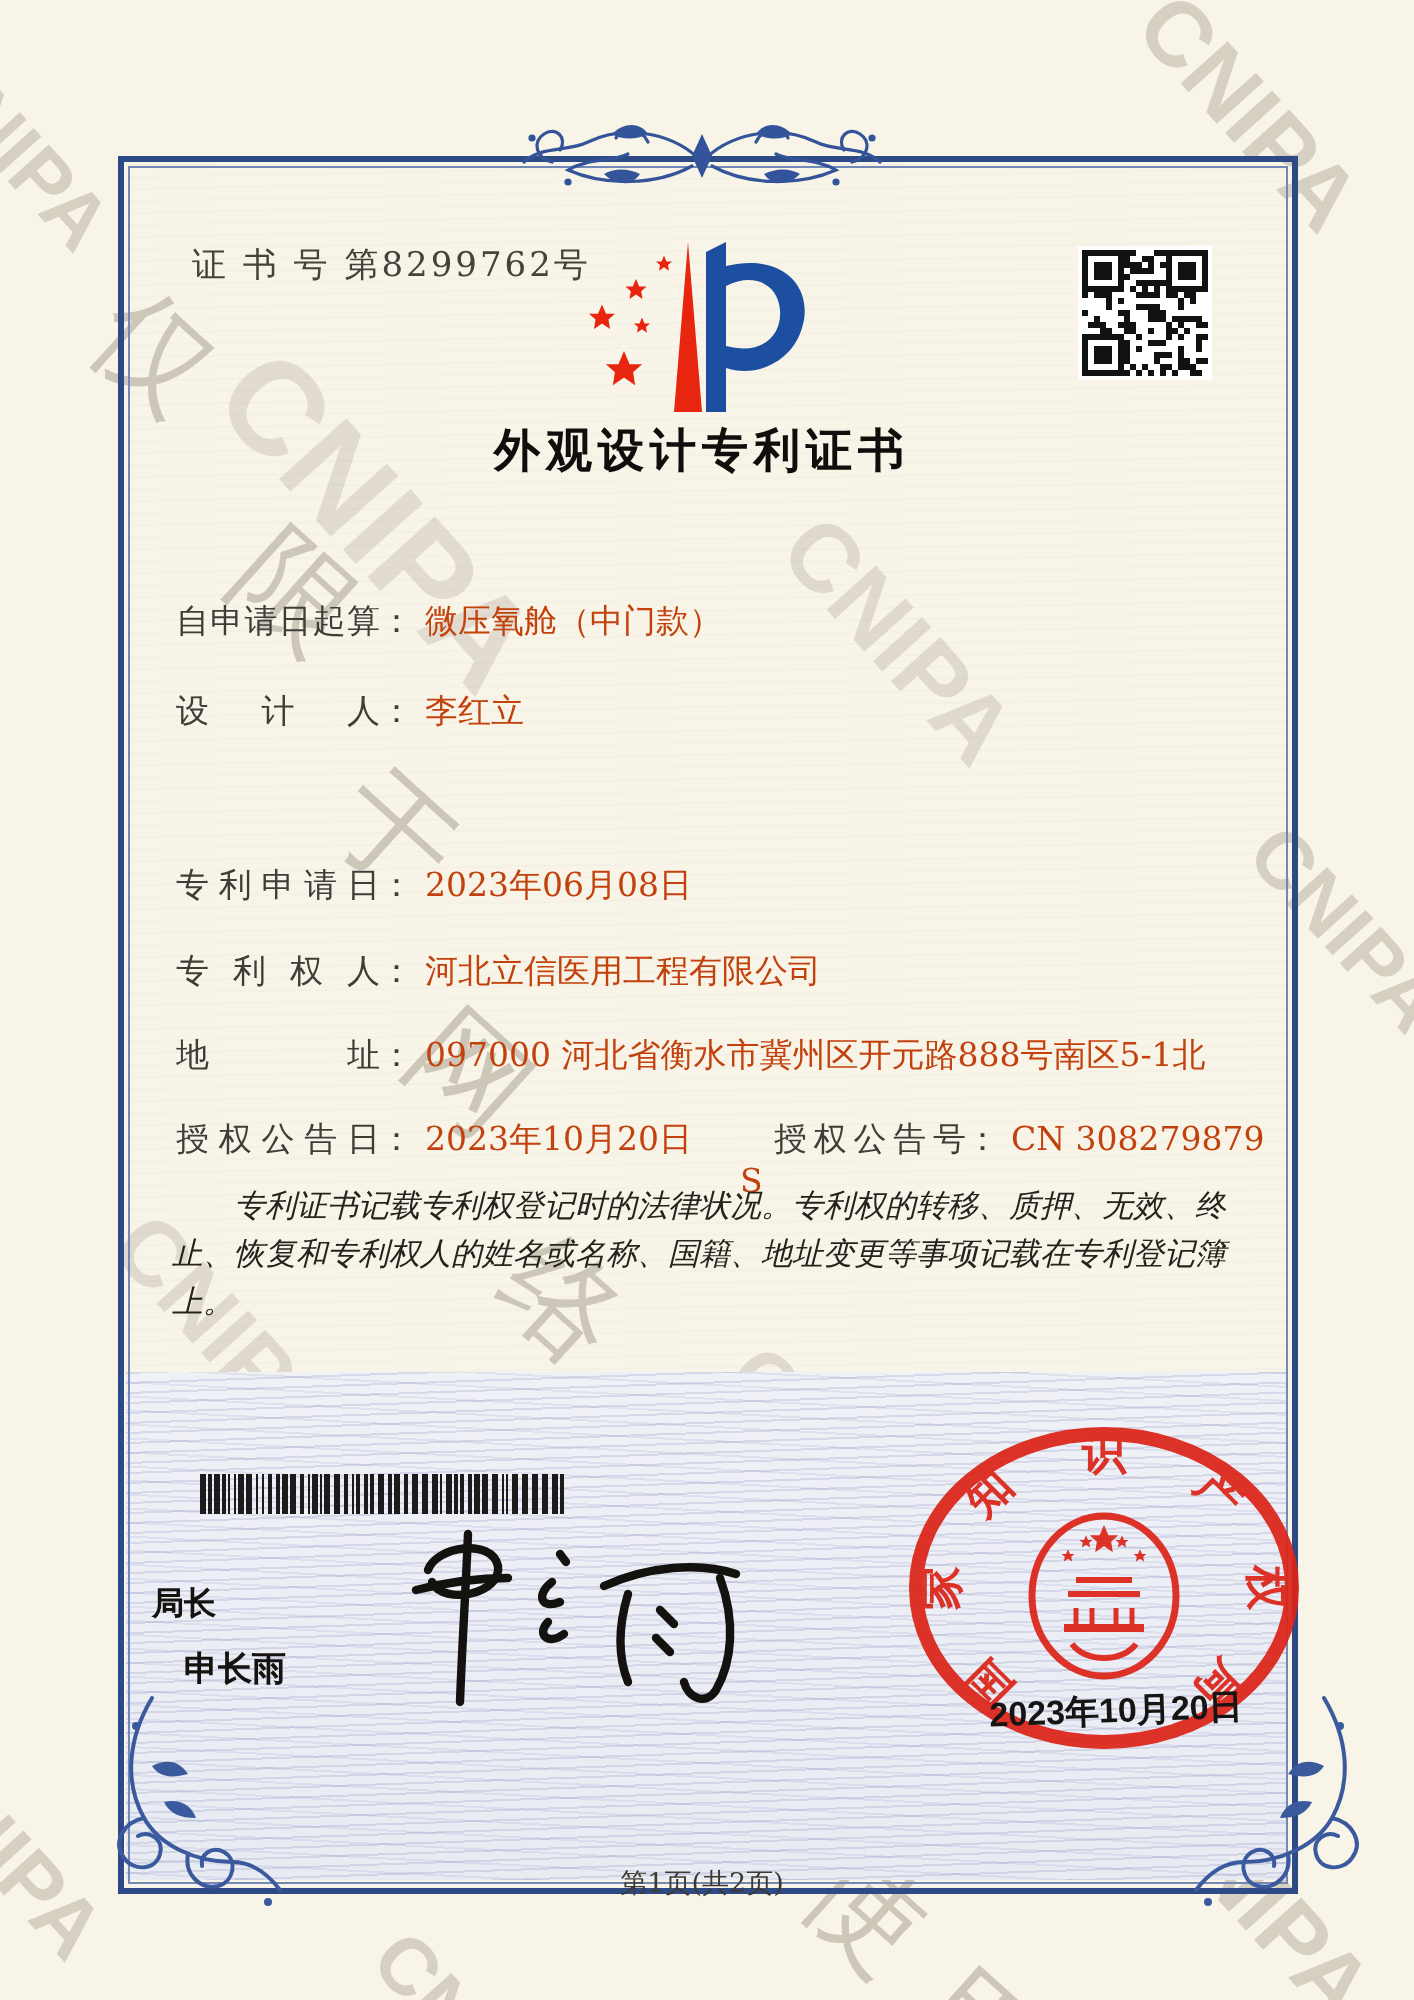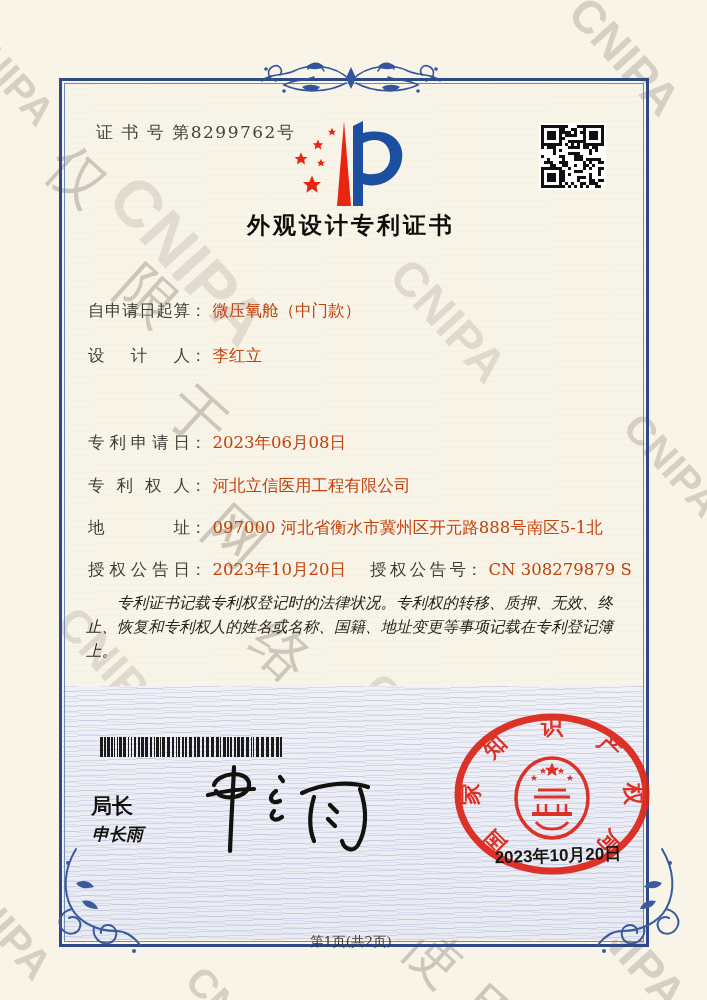--- a/index.html
+++ b/index.html
@@ -28,28 +28,28 @@
   .certno{position:absolute;left:96px;top:121px;font-size:17px;letter-spacing:1.5px;color:#45423c;text-align:right;}
   .title{position:absolute;left:59px;top:210px;width:584px;text-align:center;
          font-size:23px;font-weight:700;letter-spacing:3px;color:#0f0e0c;}
   .qrbox{position:absolute;left:539px;top:123px;background:#fff;padding:2px;line-height:0;}
   .row{position:absolute;left:88px;width:545px;font-size:16.5px;color:#2e2c27;}
   .flabel{display:inline-block;width:102px;text-align:justify;text-align-last:justify;
           color:#3f3d38;vertical-align:top;}
   .fcolon{color:#3f3d38;margin-right:6px;}
   .fvalue{color:#c2410c;}
   .auth2{position:absolute;left:282px;top:0;}
-  .auth2 .flabel{width:96px;}
+  .auth2 .flabel{width:96px;margin-left:17px;}
   .paras{position:absolute;left:86px;top:591px;width:537px;font-size:15.5px;line-height:1.56;
          font-style:italic;color:#26231e;}
   .paras p{margin:0 0 7px 0;text-indent:2em;}
-  .sig-title{position:absolute;left:91px;top:792px;font-family:Liberation Serif, serif;
-             font-size:21px;font-weight:600;color:#15130f;}
+  .sig-title{position:absolute;left:76px;top:792px;font-family:Liberation Serif, serif;
+             font-size:16px;font-weight:600;color:#15130f;}
   .sig-name{position:absolute;left:92px;top:823px;font-family:"Liberation Sans",sans-serif;
-            font-size:17px;font-weight:600;color:#15130f;font-style:italic;}
+            font-size:17px;font-weight:600;color:#15130f;}
   .seal-date{position:absolute;left:468px;top:844px;width:180px;text-align:center;
              font-family:"Liberation Sans",sans-serif;font-size:17px;font-weight:600;
              color:#171513;transform:rotate(-2deg);z-index:6;}
   .pageinfo{position:absolute;left:59px;top:909px;width:584px;text-align:center;
             font-size:13.5px;color:#3c3a33;z-index:5;margin-top:24px;}
   .note{position:absolute;left:0;top:946px;width:707px;text-align:center;font-size:15.5px;
         font-style:italic;color:#26231e;}
   .sealwrap{position:absolute;left:450px;top:708px;z-index:5;opacity:.93;}
 </style>
 </head>

